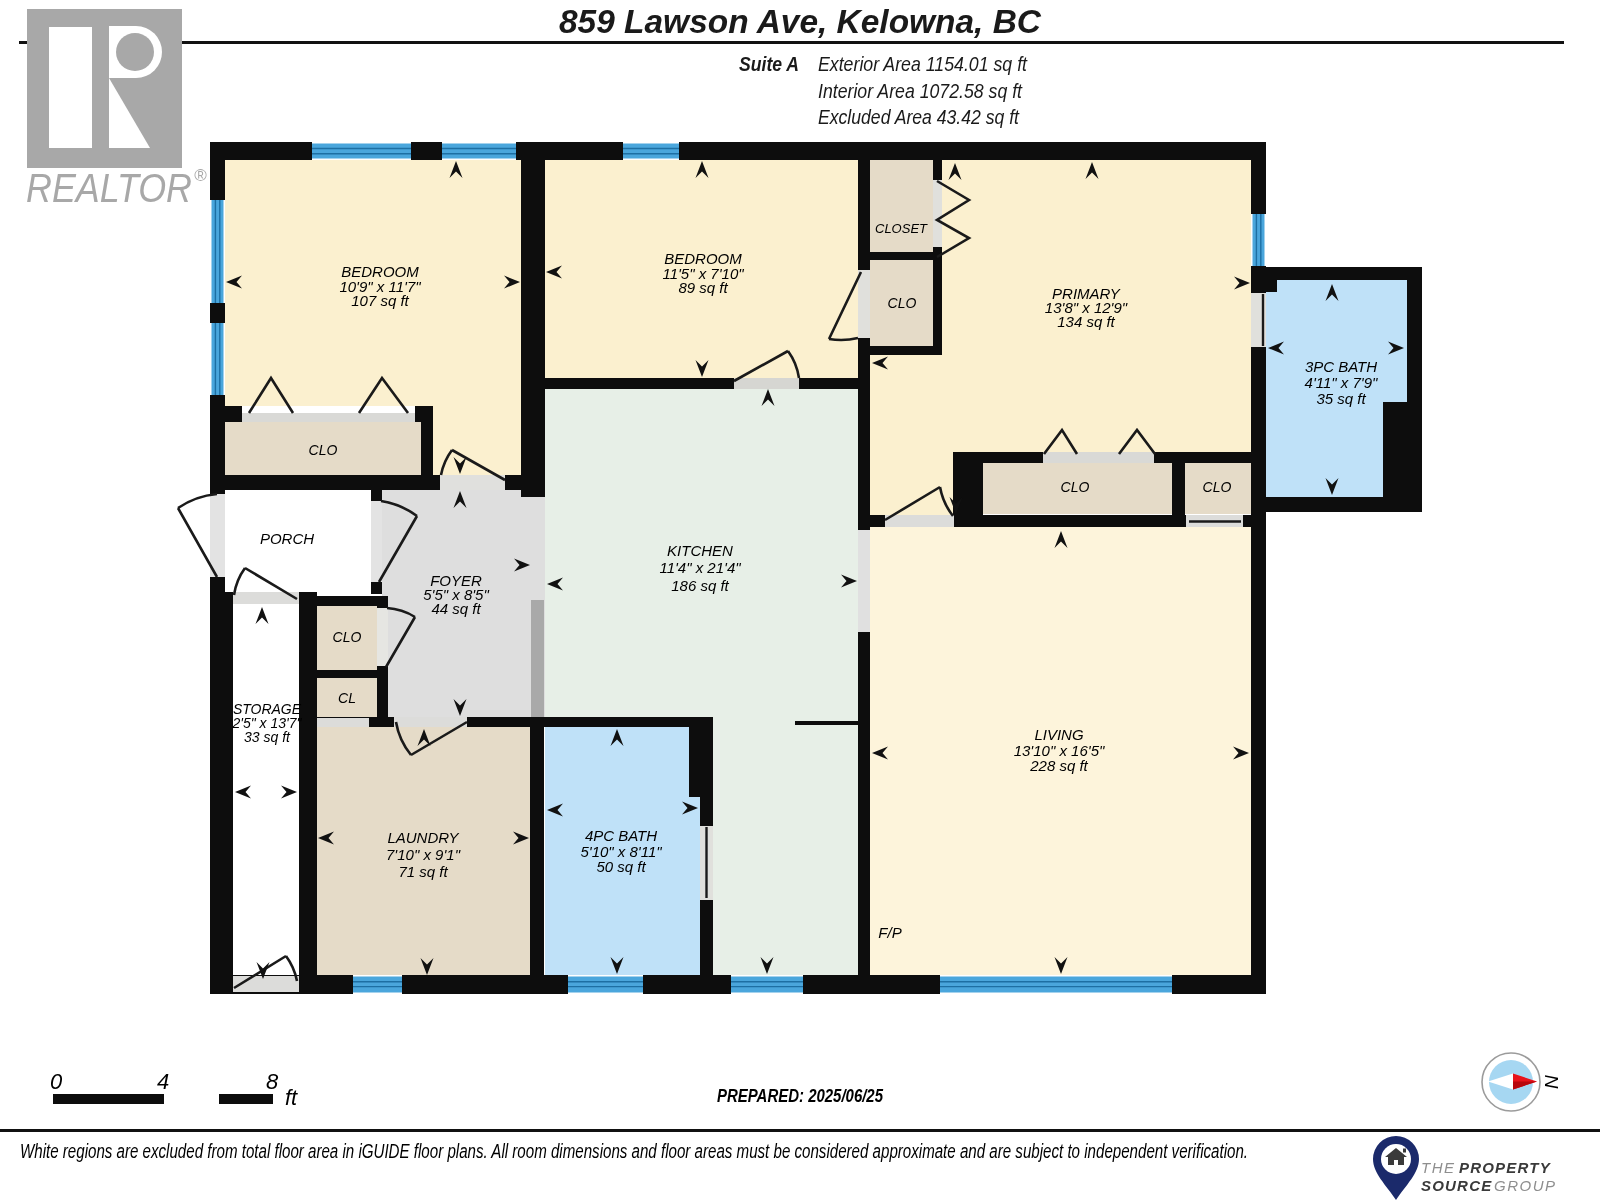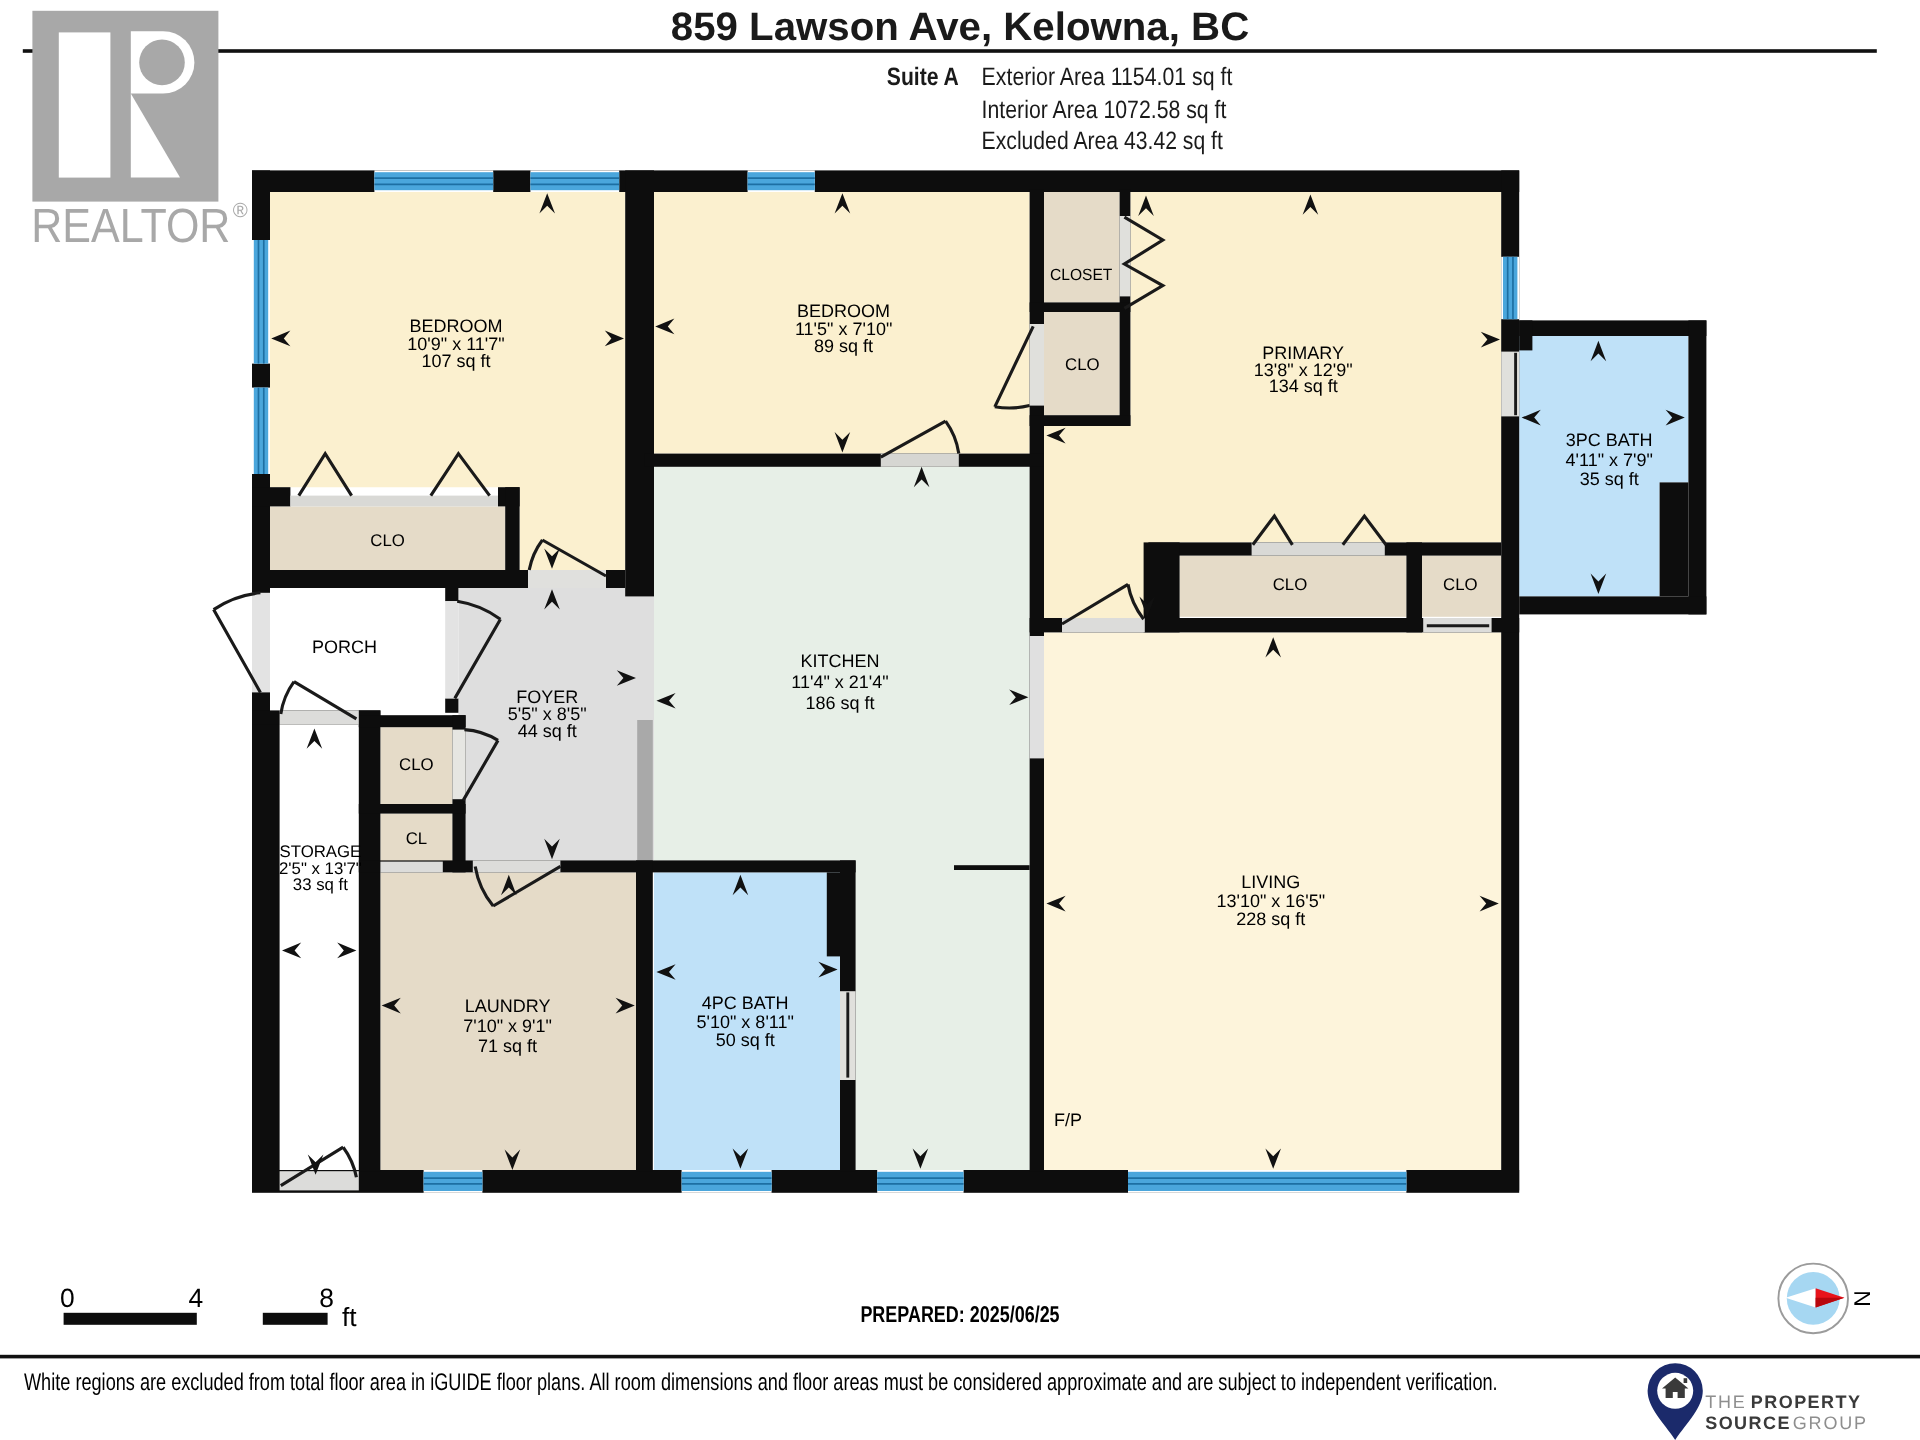--- a/index.html
+++ b/index.html
@@ -1,17 +1,17 @@
 <!DOCTYPE html>
 <html><head>
 <meta charset="utf-8">
 <style>
   html,body{margin:0;padding:0;background:#fff;}
   .page{position:relative;width:1600px;height:1200px;background:#fff;overflow:hidden;
-        font-family:"Liberation Sans", sans-serif;}
+        font-family:"Liberation Sans", sans-serif;font-style:italic;}
   svg{position:absolute;left:0;top:0;}
   text{font-family:"Liberation Sans", sans-serif;}
 </style>
 </head>
 <body>
 <div class="page">
 <svg width="1600" height="1200" viewBox="0 0 1600 1200">
 <defs>
 
   <path id="ar" d="M0,0 L-16,-6.5 L-10.5,0 L-16,6.5 Z" fill="#111"></path>

